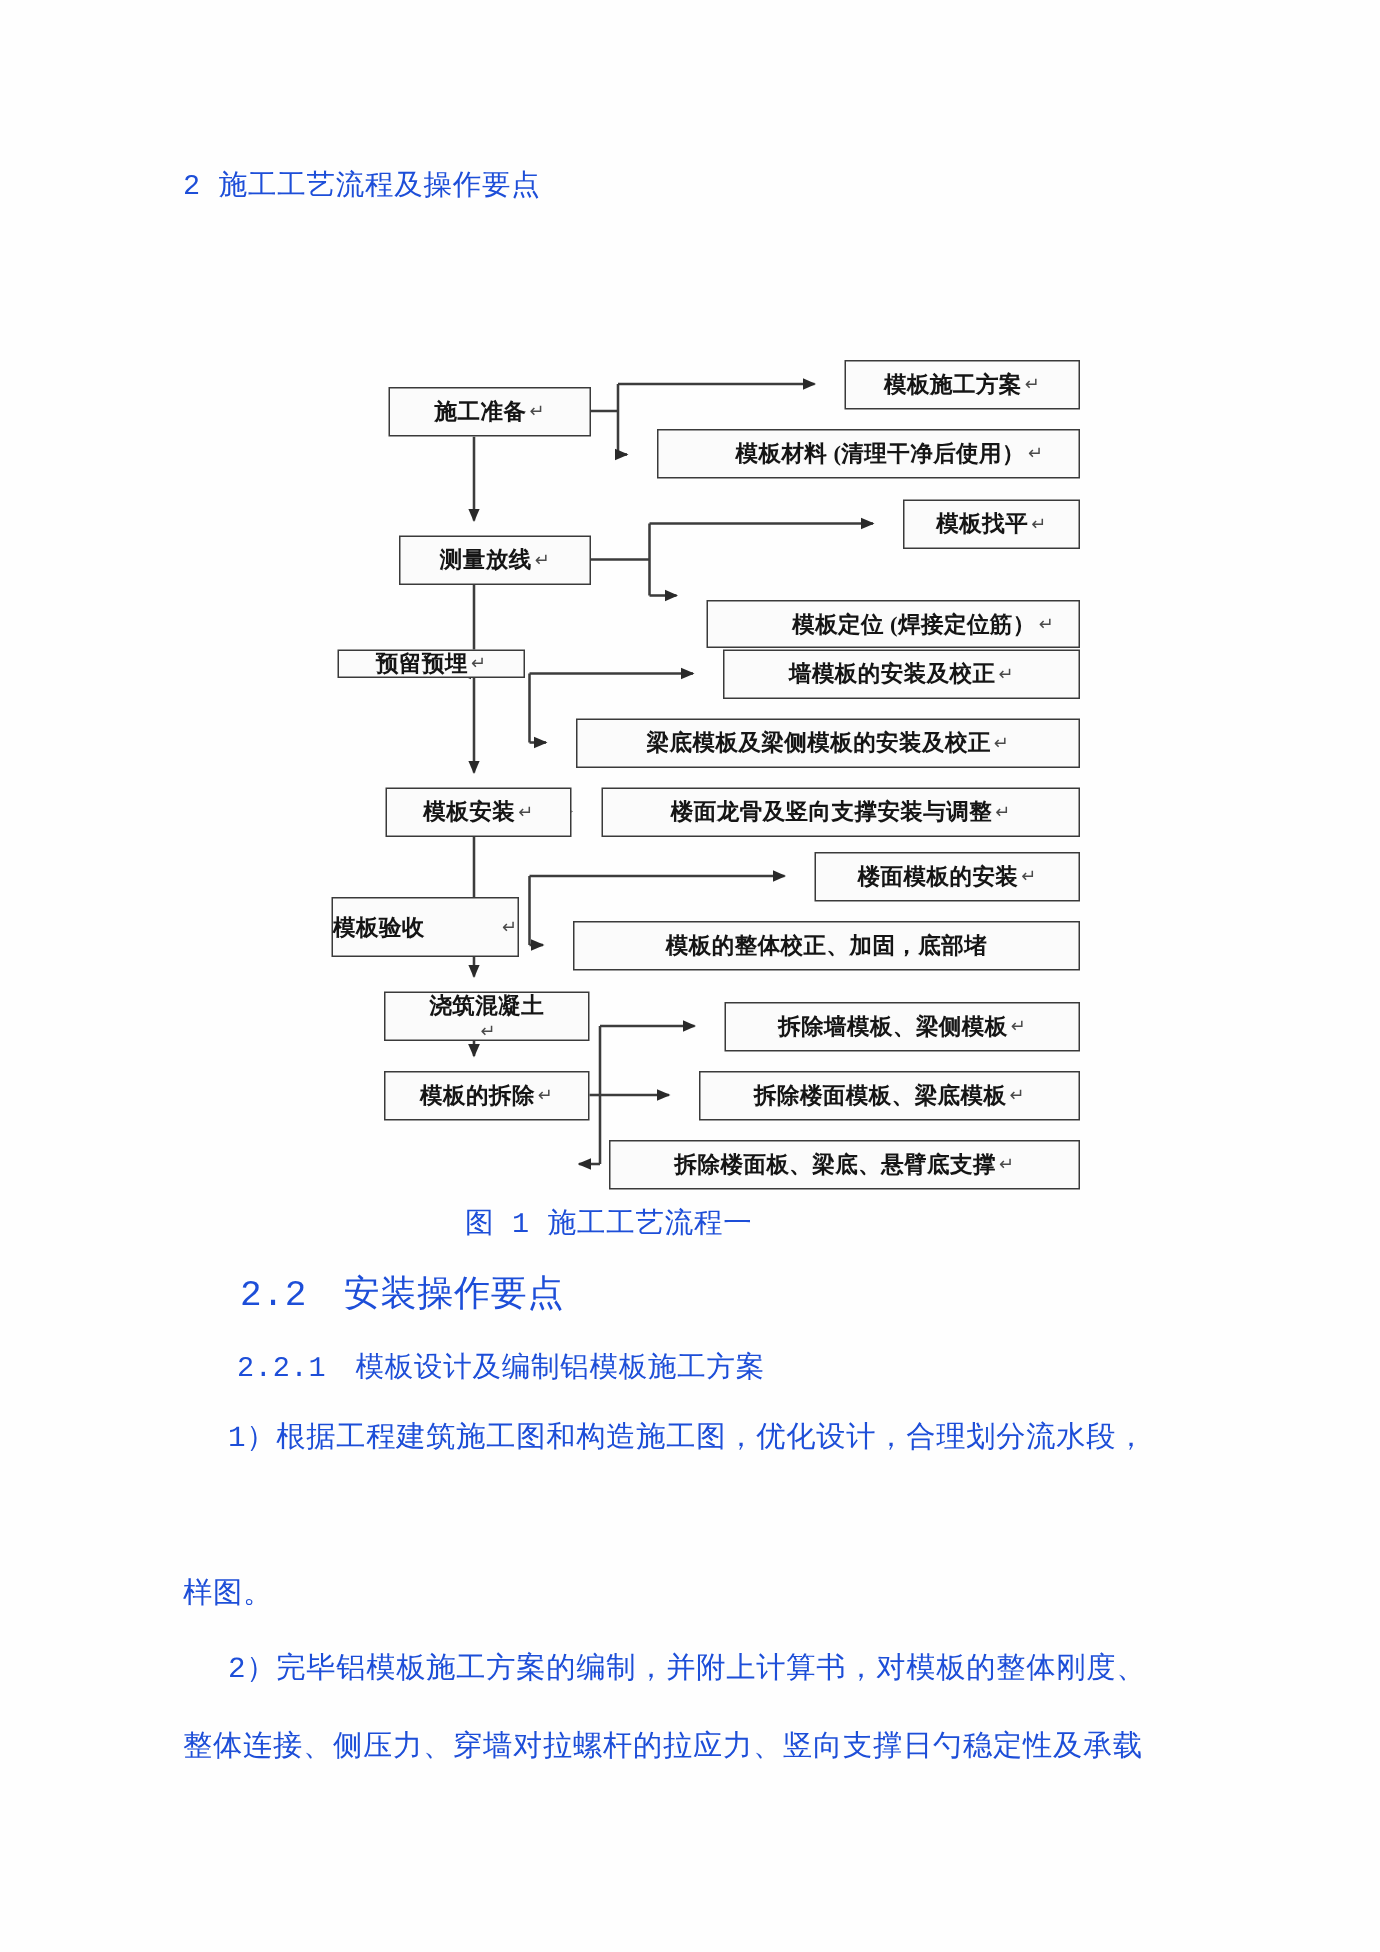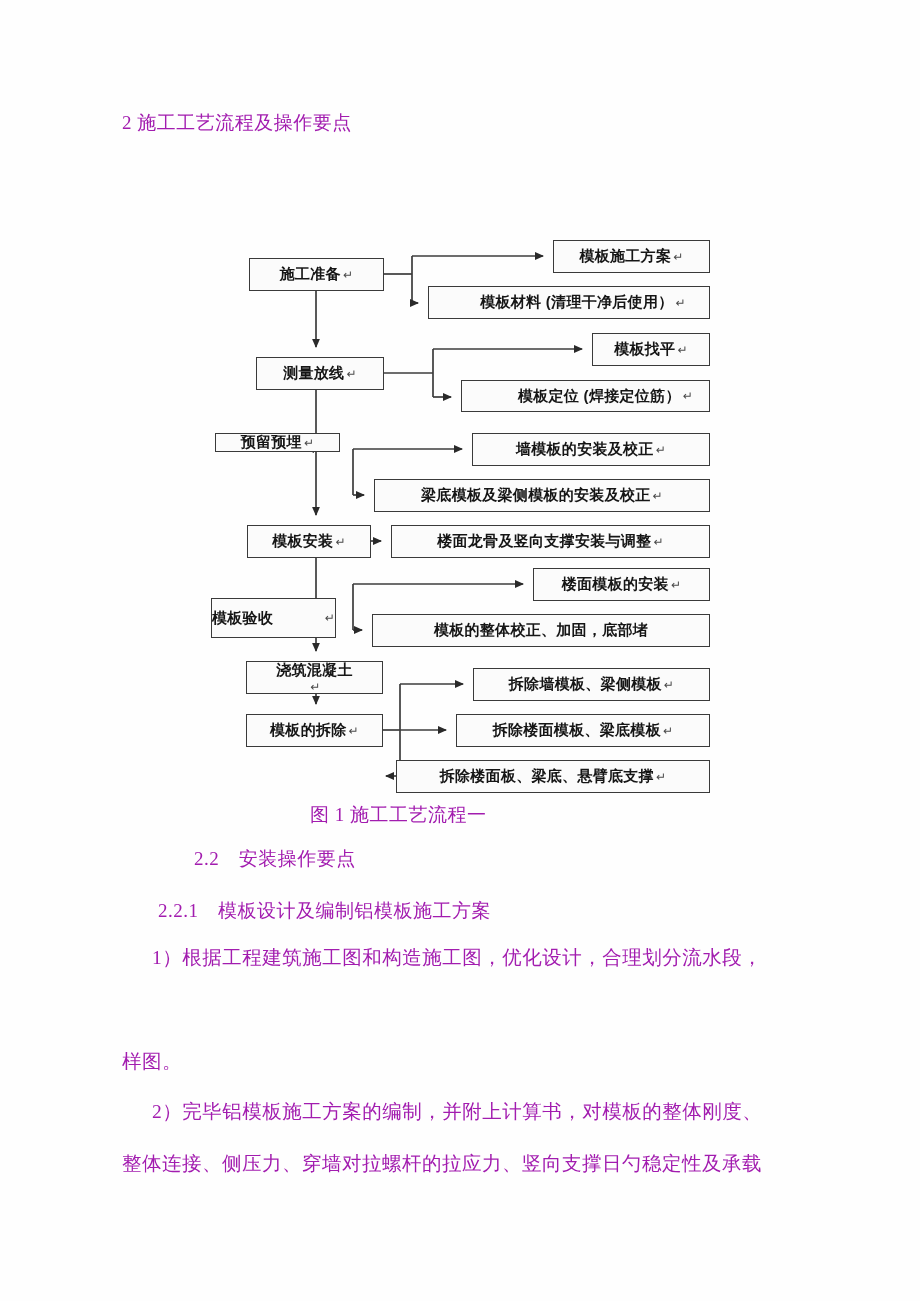--- a/index.html
+++ b/index.html
@@ -19,27 +19,27 @@
   .page {
     position: absolute;
     inset: 0;
     background: #fefefe;
   }
 
   
   .txt {
     position: absolute;
     white-space: nowrap;
-    font-family: Liberation Serif, serif;
-    color: #a21caf;
+    font-family: Liberation Mono, monospace;
+    color: #1d4ed8;
     letter-spacing: 0.5px;
   }
   .h-sec       { left: 122px; top: 110px;  font-size: 19px; }
   .h-sub21     { left: 160px; top: 168px;  font-size: 19px; }
-  .h-sub22     { left: 160px; top: 846px;  font-size: 19px; margin-left: 34px; }
+  .h-sub22     { left: 160px; top: 846px;  font-size: 24px; }
   .h-sub221    { left: 158px; top: 898px;  font-size: 19px; }
   .fig-caption { left: 310px; top: 802px;  font-size: 19px; }
 
   .p1 { left: 152px; top: 944px;  font-size: 19.5px; }
   .p2 { left: 122px; top: 996px;  font-size: 19.5px; }
   .p3 { left: 122px; top: 1048px; font-size: 19.5px; }
   .p4 { left: 152px; top: 1098px; font-size: 19.5px; }
   .p5 { left: 122px; top: 1150px; font-size: 19.5px; }
 
   
@@ -59,26 +59,27 @@
   #flowchart .arrowhead { fill: #2a2a2a; }
 
   .node {
     position: absolute;
     box-sizing: border-box;
     border: 1.7px solid #3a3a3a;
     background: #fbfbfb;
     display: flex;
     align-items: center;
     justify-content: center;
-    font-family: Liberation Sans, sans-serif;
+    font-family: Liberation Serif, serif;
     font-size: 15px;
     font-weight: 700;
     color: #151515;
     white-space: nowrap;
     letter-spacing: 0.3px;
+    margin-left: 10px;
   }
   .node .pilcrow {
     font-weight: 400;
     font-size: 12px;
     margin-left: 2px;
     color: #4a4a4a;
   }
 </style>
 </head>
 <body>
@@ -151,21 +152,21 @@
         <span class="pilcrow">↵</span>
     </div>
     <div class="node" style="left:256px;top:357px;width:128px;height:33px;">
       <span>测量放线</span>
         <span class="pilcrow">↵</span>
     </div>
     <div class="node" style="left:592px;top:333px;width:118px;height:33px;">
       <span>模板找平</span>
         <span class="pilcrow">↵</span>
     </div>
-    <div class="node" style="left:461px;top:380px;width:249px;height:32px;padding-left:40px;">
+    <div class="node" style="left:461px;top:400px;width:249px;height:32px;padding-left:40px;">
       <span>模板定位 (焊接定位筋）</span>
         <span class="pilcrow">↵</span>
     </div>
     <div class="node" style="left:215px;top:433px;width:125px;height:19px;">
       <span>预留预埋</span>
         <span class="pilcrow">↵</span>
     </div>
     <div class="node" style="left:472px;top:433px;width:238px;height:33px;">
       <span>墙模板的安装及校正</span>
         <span class="pilcrow">↵</span>

